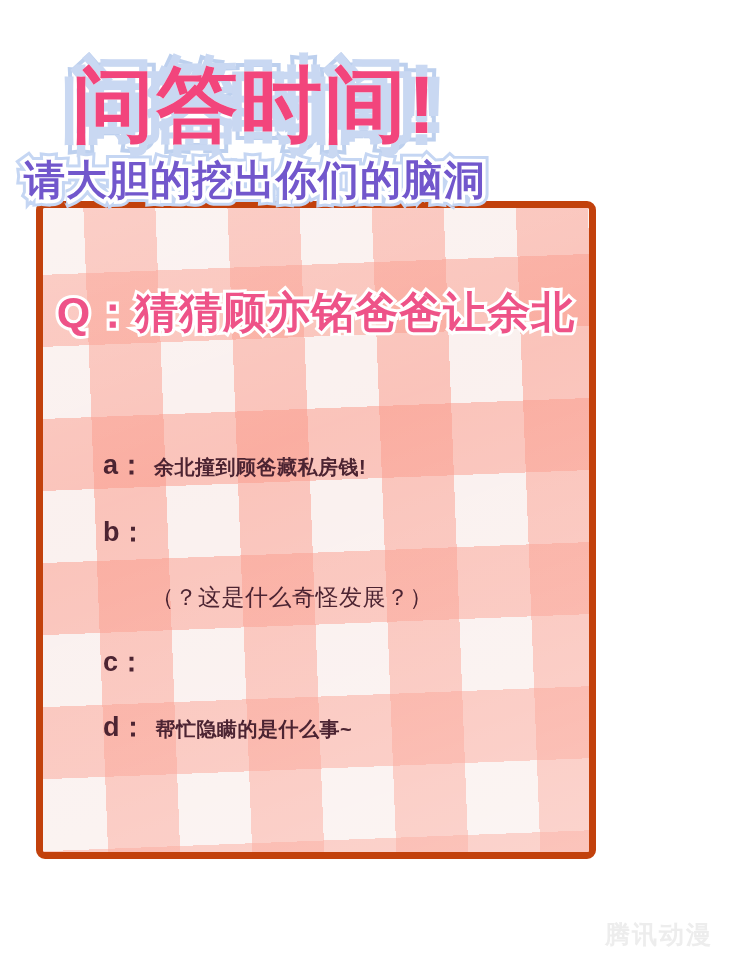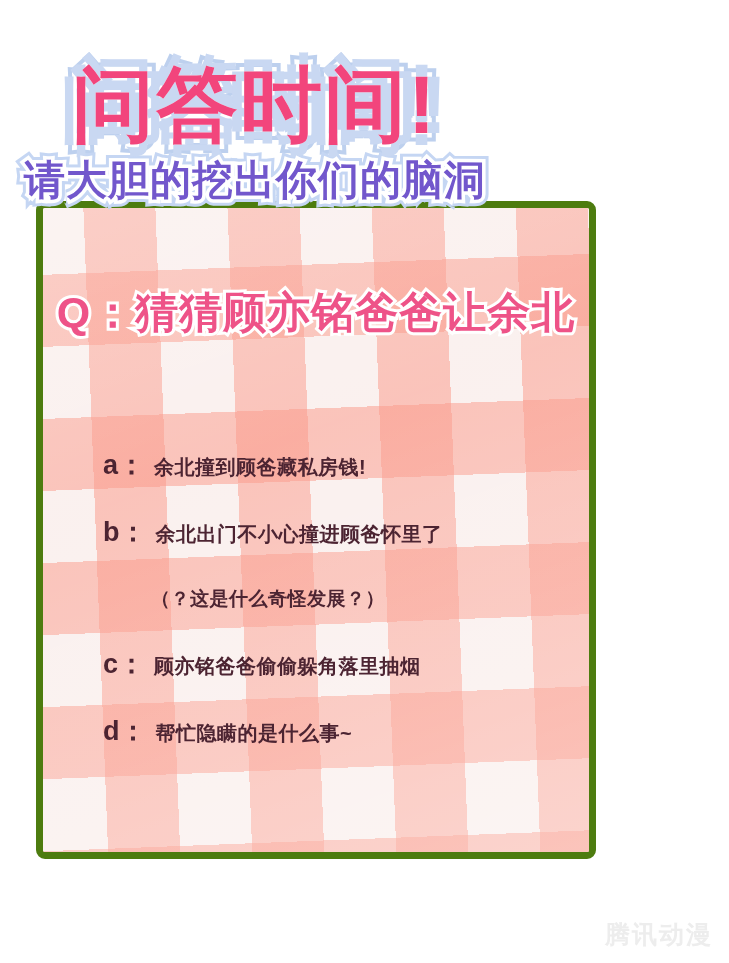--- a/index.html
+++ b/index.html
@@ -93,21 +93,21 @@
   }
 
   
   #qa-panel {
     position: absolute;
     left: 36px;
     top: 201px;
     width: 560px;
     height: 658px;
     box-sizing: border-box;
-    border: 7px solid #4d7c0f;
+    border: 7px solid #c2410c;
     border-radius: 9px;
     overflow: hidden;
     background: #FBE9E6;
     z-index: 10;
   }
 
   #gingham {
     position: absolute;
     left: -90px;
     top: -90px;
@@ -192,23 +192,23 @@
     margin-right: 9px;
   }
   .ans-text {
     font-size: 20px;
     line-height: 40px;
     font-weight: bold;
     letter-spacing: 0.5px;
     color: #4C2432;
   }
   .ans-note {
-    font-size: 19px;
+    font-size: 23px;
     line-height: 40px;
-    font-weight: bold;
+    font-weight: normal;
     letter-spacing: 0.5px;
     color: #4C2432;
   }
 
   
   #watermark {
     position: absolute;
     right: 16px;
     bottom: 12px;
     font-size: 25px;
@@ -244,30 +244,28 @@
 
       <div id="answers">
 
         <div class="answer-row">
           <span class="ans-key">a：</span>
           <span class="ans-text">余北撞到顾爸藏私房钱!</span>
         </div>
 
         <div class="answer-row">
           <span class="ans-key">b：</span>
-          <span class="ans-text">余北出门不小心撞进顾爸怀里了</span>
         </div>
 
         <div class="answer-row indent">
           <span class="ans-note">（？这是什么奇怪发展？）</span>
         </div>
 
         <div class="answer-row">
           <span class="ans-key">c：</span>
-          <span class="ans-text">顾亦铭爸爸偷偷躲角落里抽烟</span>
         </div>
 
         <div class="answer-row">
           <span class="ans-key">d：</span>
           <span class="ans-text">帮忙隐瞒的是什么事~</span>
         </div>
 
       </div>
     </div>
   </div>

